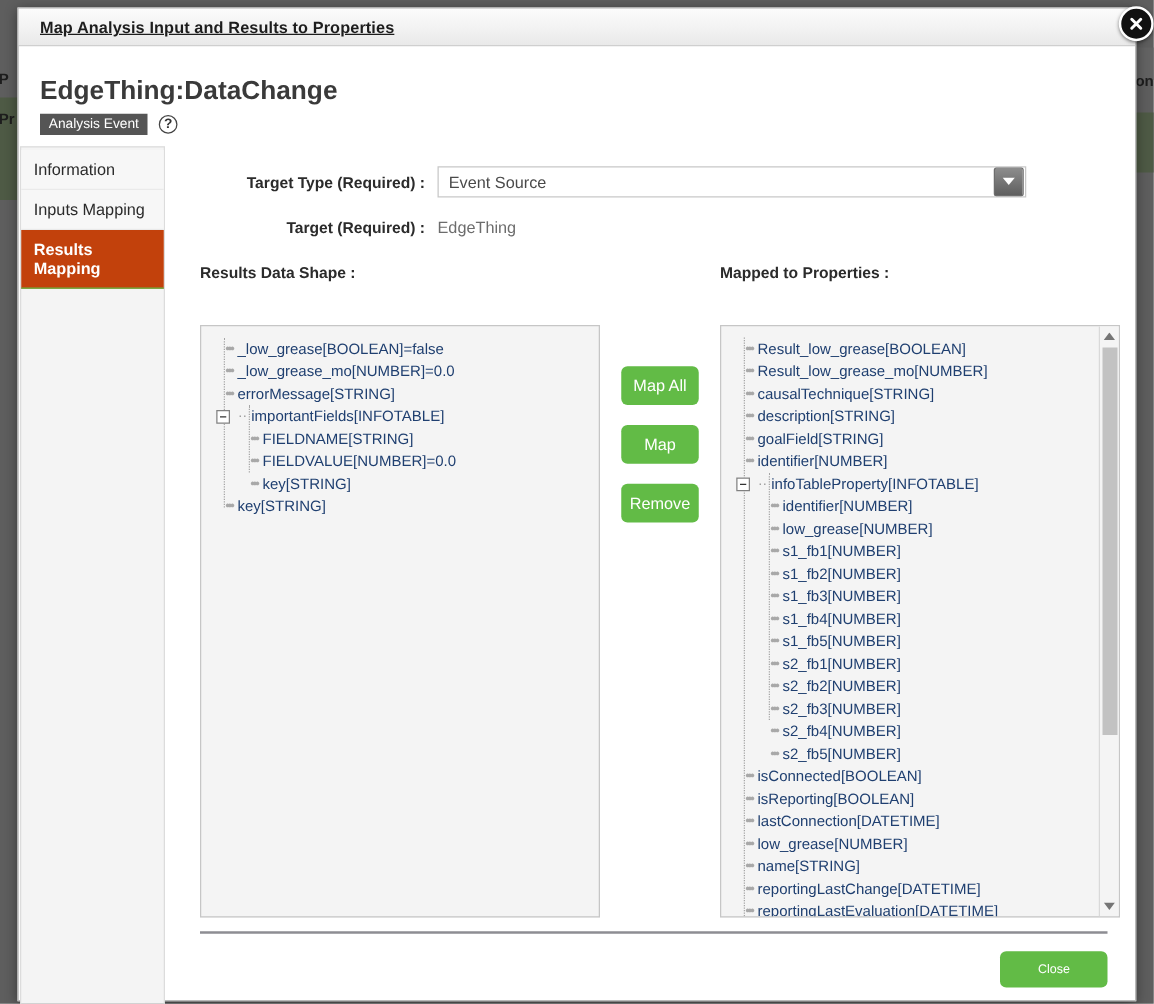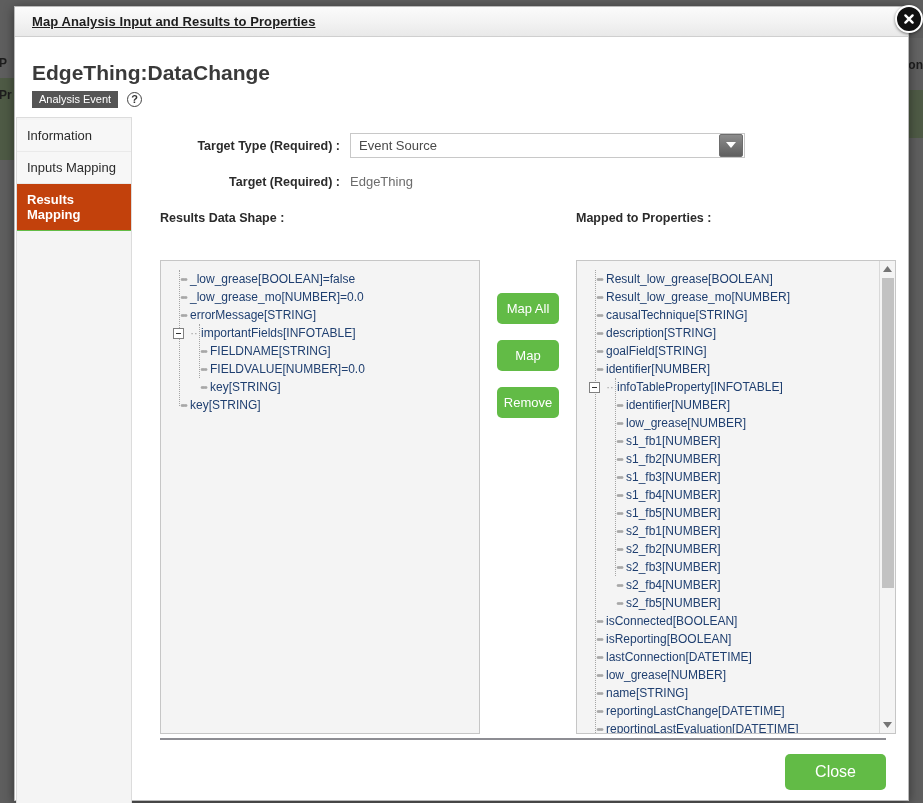--- a/index.html
+++ b/index.html
@@ -100,21 +100,21 @@
     margin-right: 22px;
   }
 
   
   .frow { display: flex; align-items: center; margin-top: 16px; }
   .flabel {
     width: 190px; text-align: right; font-size: 12.5px;
     font-weight: bold; color: #2b2b2b; padding-right: 10px;
   }
   #target-type-select {
-    width: 395px; height: 25px;
+    width: 471px; height: 25px;
     border: 1px solid #c8c8c8; background: #fff;
     display: flex; align-items: center; justify-content: space-between;
     cursor: pointer;
   }
   #target-type-select .val {
     font-size: 13px; color: #4a4a4a; padding-left: 8px;
   }
   #select-arrow {
     width: 24px; height: 23px; margin: 0 1px 0 0;
     background: linear-gradient(to bottom, #8c8c8c, #5f5f5f);
@@ -198,21 +198,21 @@
   
   #footer {
     position: absolute; left: 145px; right: 22px; bottom: 10px;
   }
   #footer-rule { border-top: 2px solid #8d8d93; }
   #footer-actions {
     display: flex; justify-content: flex-end; padding-top: 14px;
   }
   #close-button {
     background: #62bb46; color: #fff; border: none; border-radius: 5px;
-    font-size: 16px; padding: 9px 30px; cursor: pointer;
+    font-size: 10px; padding: 9px 30px; cursor: pointer;
     font-family: "Liberation Sans", sans-serif;
     text-align: right;
   }
 </style>
 </head>
 <body>
 
 <div class="backdrop-strip" id="bd-left-text1"></div>
 <div class="backdrop-strip" id="bd-left-green"></div>
 <div class="bd-label" id="bd-lab-1">P</div>

